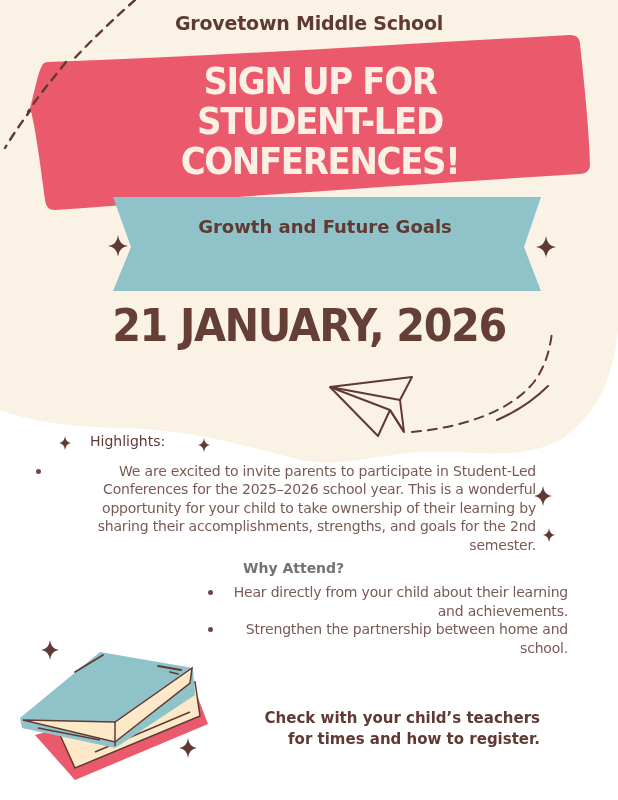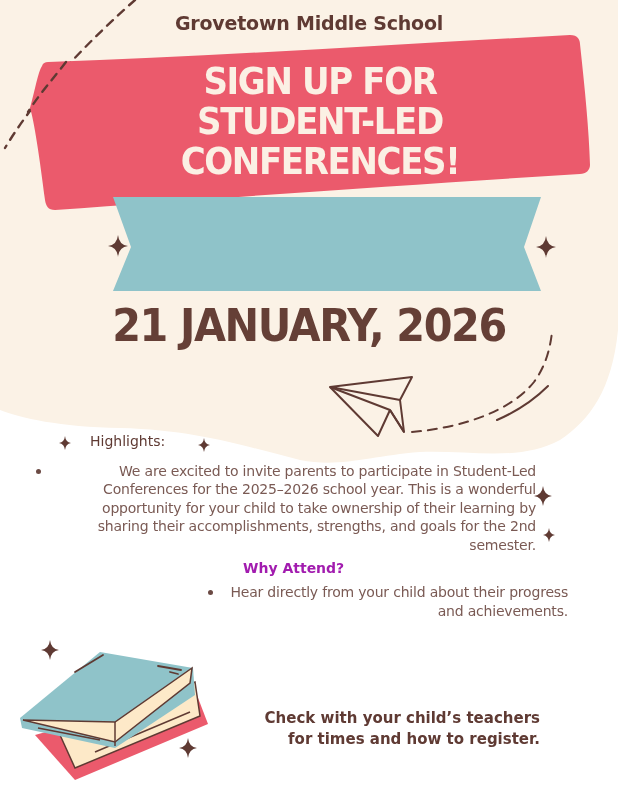--- a/index.html
+++ b/index.html
@@ -38,21 +38,21 @@
     position: absolute; left: 36px; width: 500px; top: 462px;
     font-family: "DejaVu Sans", sans-serif; font-size: 14px; line-height: 18.4px; color: #7a5a54;
     letter-spacing: -0.2px;
   }
   .bullet-item { position: relative; padding-left: 16px; text-align: right; }
   .bullet-item .dot {
     position: absolute; left: 0; top: 7px; width: 5px; height: 5px; border-radius: 50%; background: #6b4a44;
   }
   .why-title {
     position: absolute; left: 243px; top: 560px;
-    font-family: "DejaVu Sans", sans-serif; font-weight: bold; font-size: 14px; color: #a21caf;
+    font-family: "DejaVu Sans", sans-serif; font-weight: bold; font-size: 14px; color: #737373;
   }
   .why-list {
     position: absolute; left: 208px; width: 360px; top: 583px;
     font-family: "DejaVu Sans", sans-serif; font-size: 14px; line-height: 18.5px; color: #7a5a54;
     letter-spacing: -0.2px;
   }
   .cta {
     position: absolute; left: 240px; width: 300px; top: 708px;
     text-align: right; font-family: "DejaVu Sans", sans-serif; font-weight: bold;
     font-size: 15px; line-height: 21px; color: #5f3a33;
@@ -111,35 +111,40 @@
 
 <div class="school">Grovetown Middle School</div>
 
 <div class="headline">
   <div>SIGN UP FOR</div>
   <div>STUDENT-LED</div>
   <div>CONFERENCES!</div>
 </div>
 
 <div class="ribbon-text">
+  <div>Growth and Future Goals</div>
 </div>
 
 <div class="date">21 JANUARY, 2026</div>
 
 <div class="highlights-title">Highlights:</div>
 
 <ul class="intro">
   <li class="bullet-item">
     <span class="dot"></span>
     <span>We are excited to invite parents to participate in Student-Led Conferences for the 2025–2026 school year. This is a wonderful opportunity for your child to take ownership of their learning by sharing their accomplishments, strengths, and goals for the 2nd semester.</span>
   </li>
 </ul>
 
 <div class="why-title">Why Attend?</div>
 
 <ul class="why-list">
   <li class="bullet-item">
     <span class="dot"></span>
-    <span>Hear directly from your child about their progress and achievements.</span>
+    <span>Hear directly from your child about their learning and achievements.</span>
+  </li>
+  <li class="bullet-item">
+    <span class="dot"></span>
+    <span>Strengthen the partnership between home and school.</span>
   </li>
 </ul>
 
 <div class="cta">Check with your child’s teachers for times and how to register.</div>
 
 </body></html>

